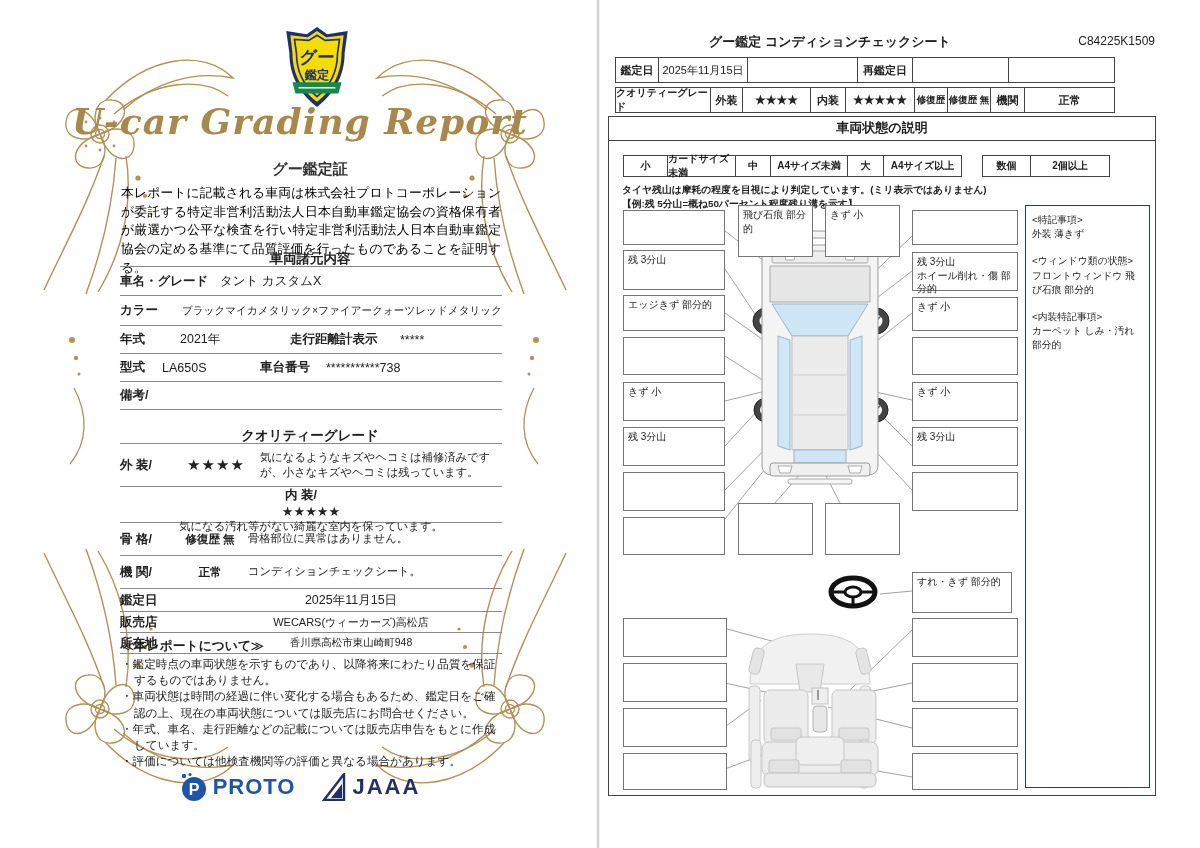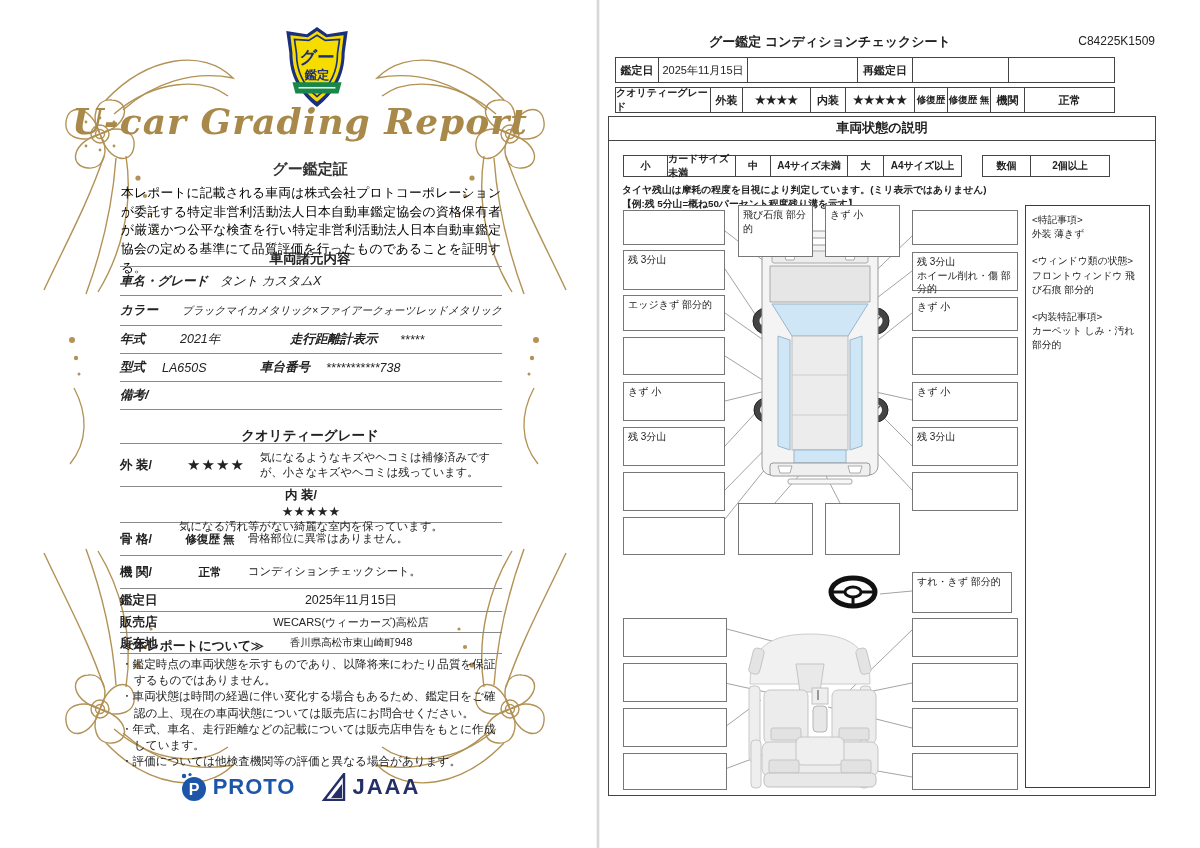--- a/index.html
+++ b/index.html
@@ -193,21 +193,21 @@
     <polygon points="9,55 57,55 54,66 12,66" fill="#17874a"></polygon>
     <rect x="15" y="59.5" width="36" height="1.6" fill="#e8f5ec"></rect>
   </svg>
 
   <div id="gr-title">U-car Grading Report</div>
   <div id="cert-title">グー鑑定証</div>
   <div id="intro">本レポートに記載される車両は株式会社プロトコーポレーションが委託する特定非営利活動法人日本自動車鑑定協会の資格保有者が厳選かつ公平な検査を行い特定非営利活動法人日本自動車鑑定協会の定める基準にて品質評価を行ったものであることを証明する。</div>
 
   <div class="sec-title" style="top:250px;">車両諸元内容</div>
 
-  <div class="ltable" style="top:266px;font-style:italic;">
+  <div class="ltable" style="top:266px;">
     <div class="lrow first" style="height:30px;">
       <span class="lab" style="width:100px;">車名・グレード</span>
       <span>タント カスタムX</span>
     </div>
     <div class="lrow" style="height:30px;">
       <span class="lab" style="width:100px;">カラー</span>
       <span style="font-size:10.6px;white-space:nowrap;">ブラックマイカメタリック×ファイアークォーツレッドメタリック</span>
     </div>
     <div class="lrow" style="height:28px;">
       <span class="lab" style="width:60px;">年式</span>

